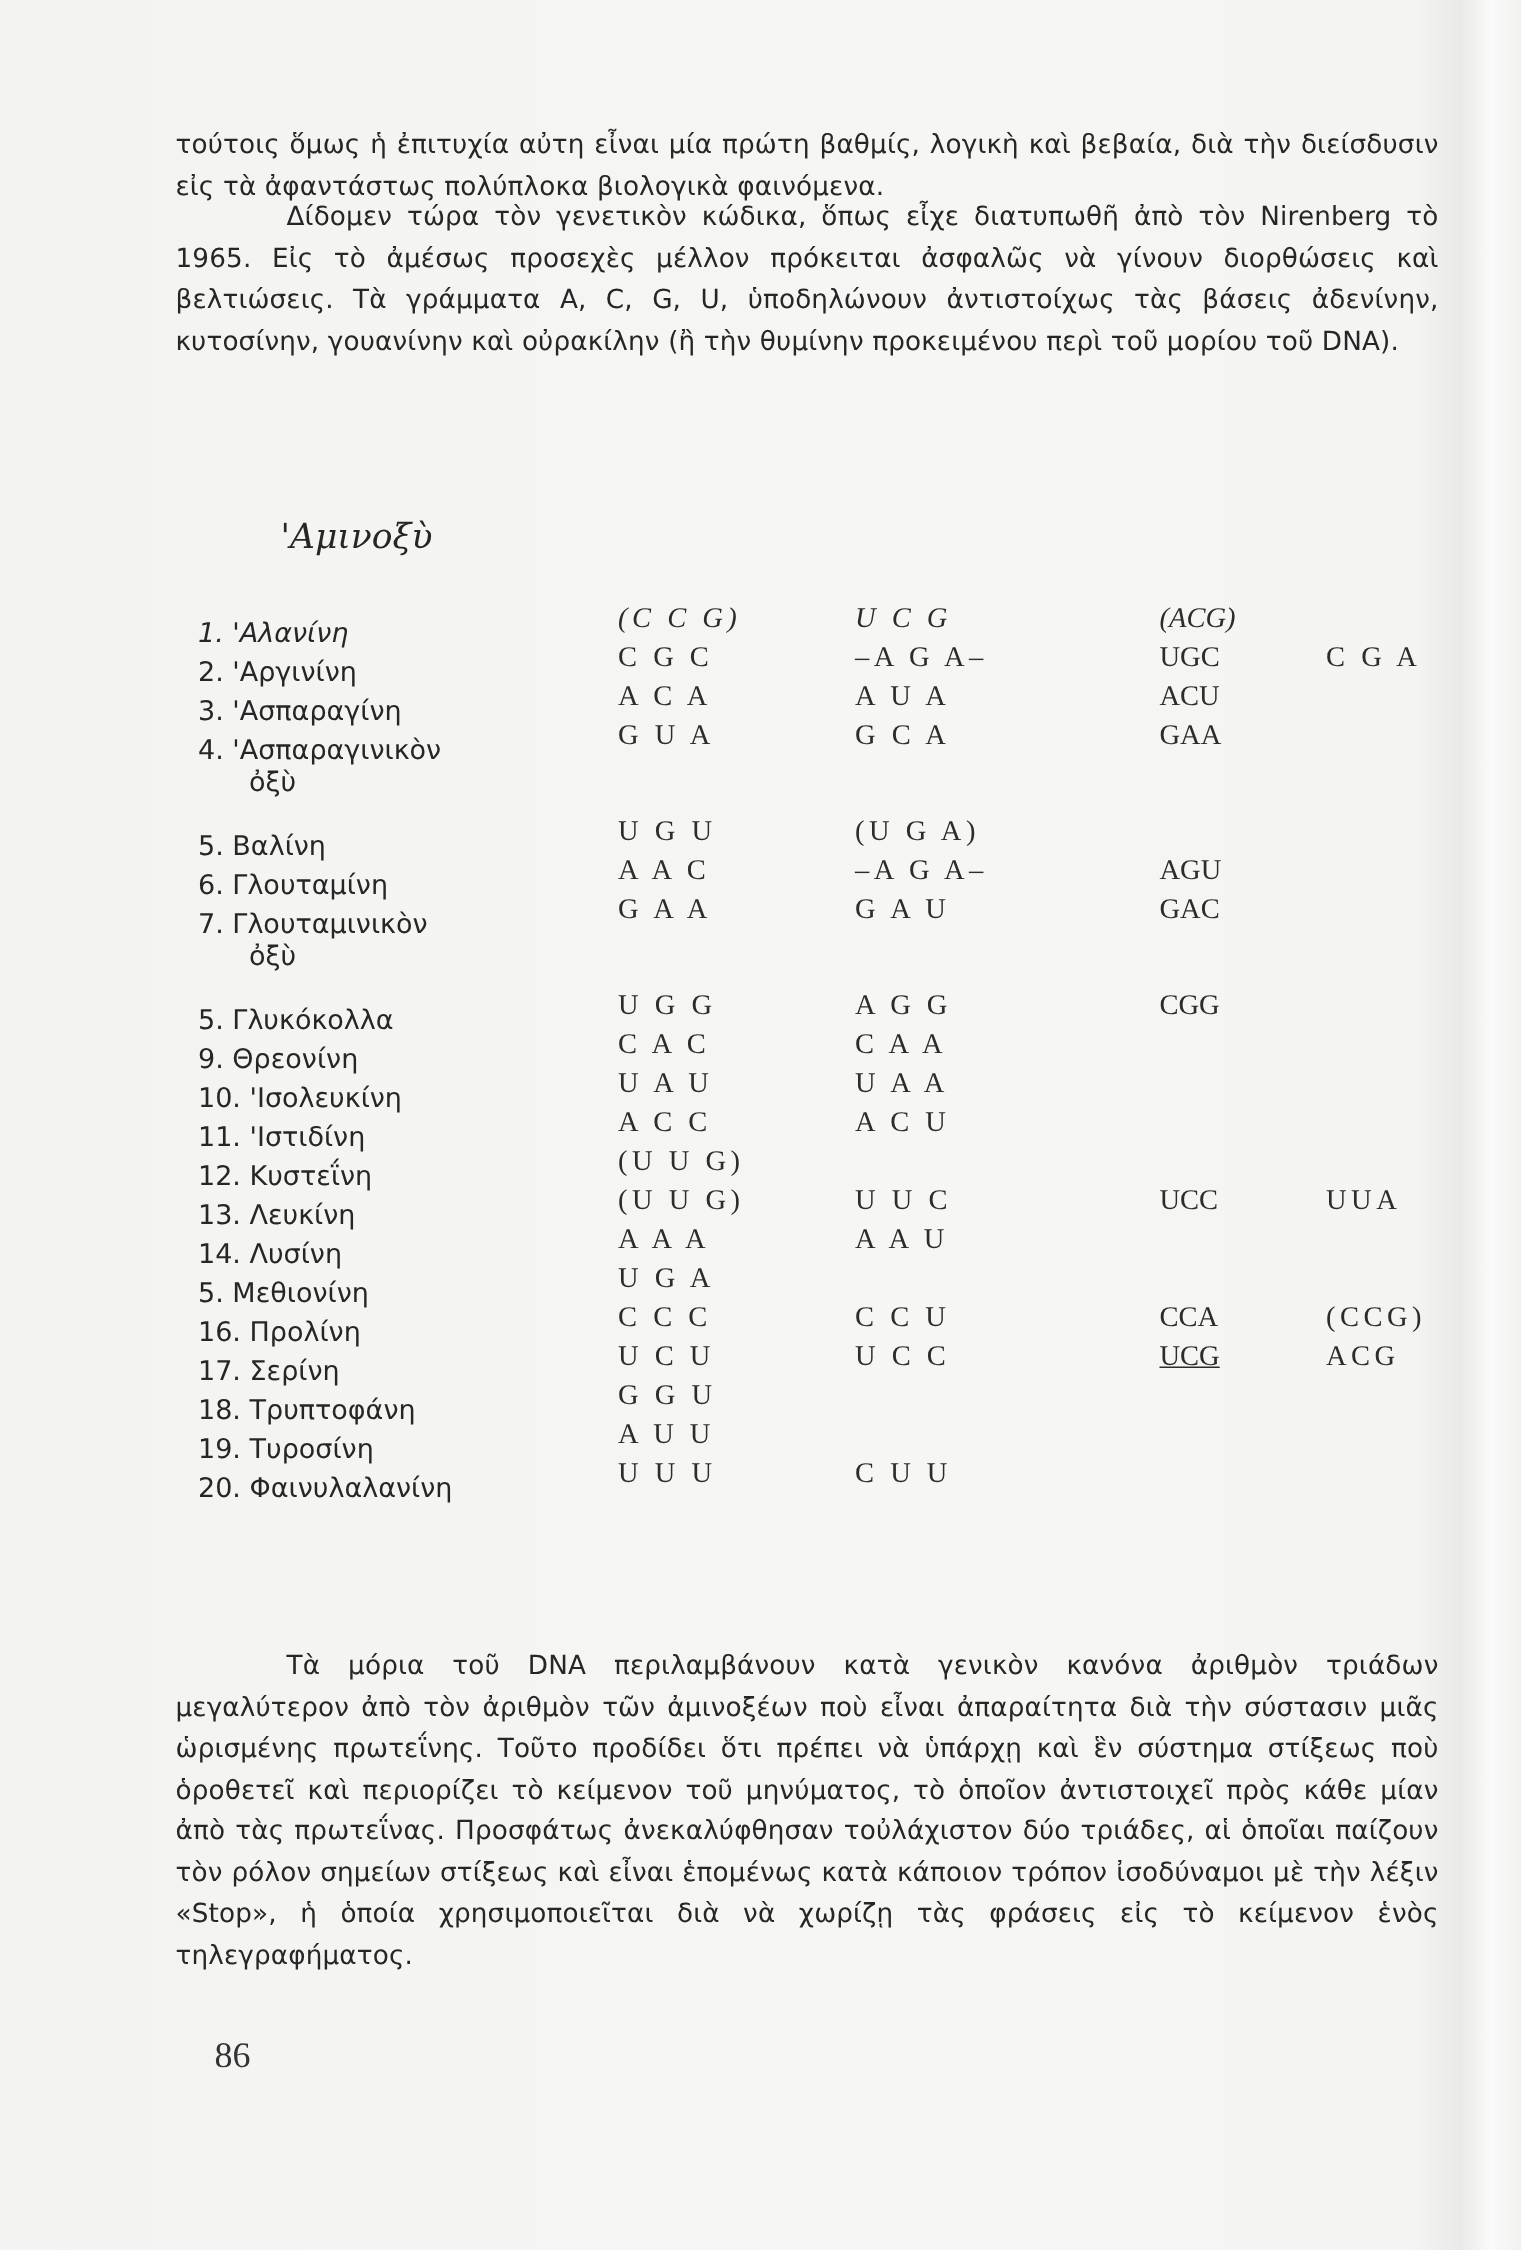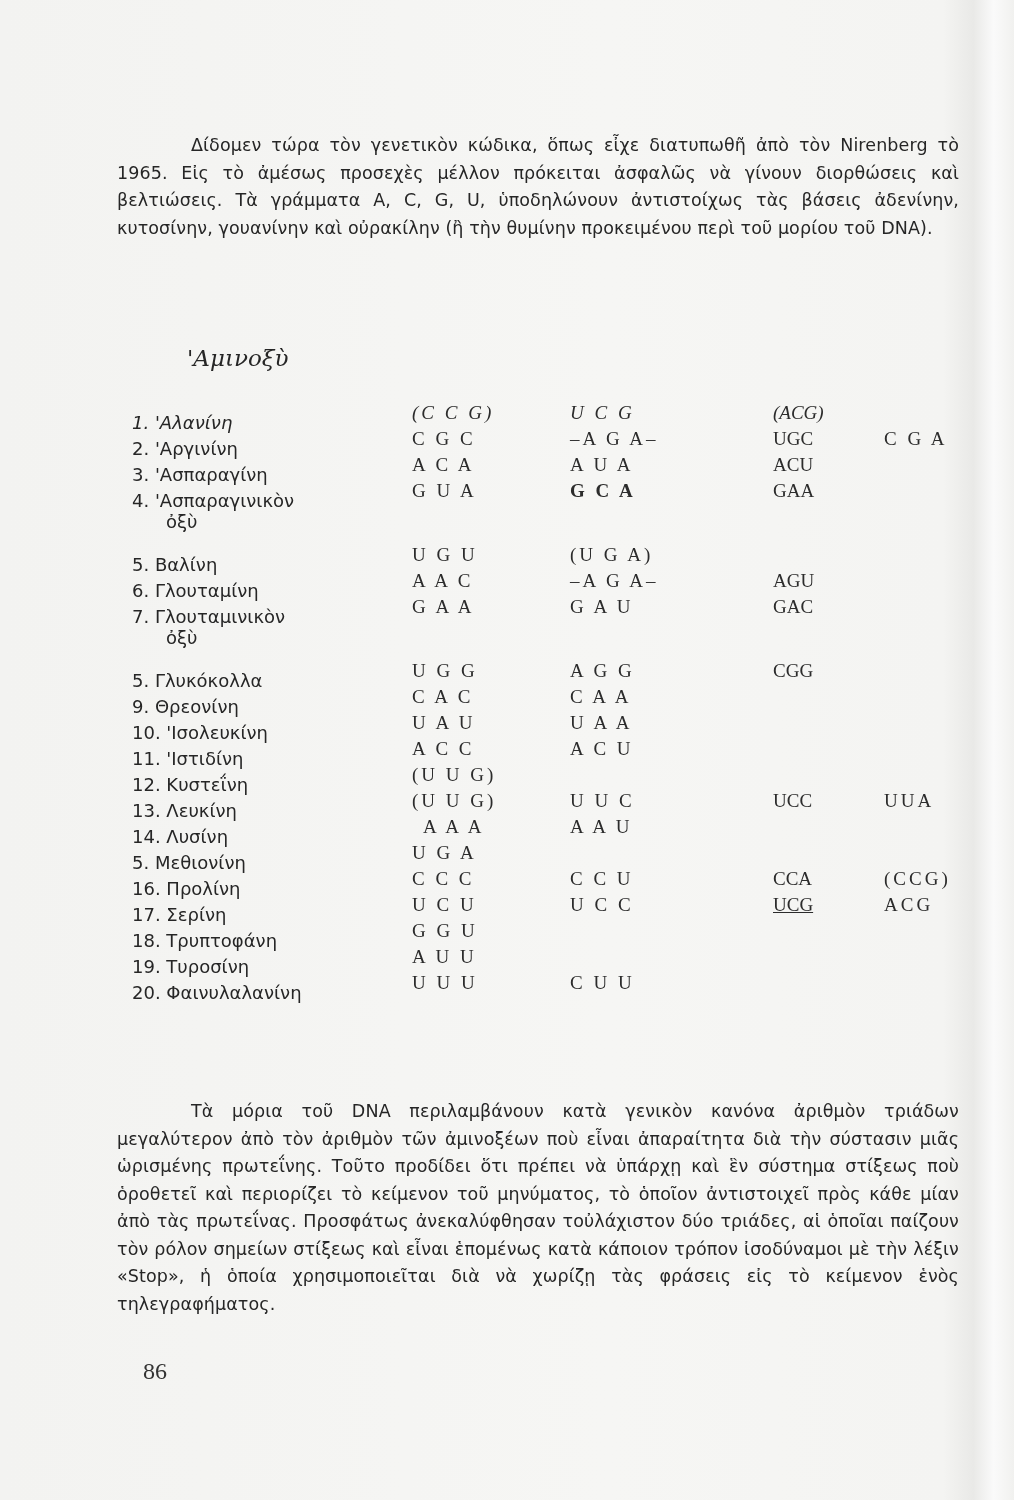--- a/index.html
+++ b/index.html
@@ -51,20 +51,23 @@
   .page-number {
     position: absolute; left: 143px; top: 1358px;
     font-family: "Liberation Serif", serif; font-size: 24px; color: #333;
   }
 </style>
 </head>
 <body>
 
 <div class="page">
 
+  <div class="para" id="p1">
+    <p>τούτοις ὅμως ἡ ἐπιτυχία αὐτη εἶναι μία πρώτη βαθμίς, λογικὴ καὶ βεβαία, διὰ τὴν διείσδυσιν εἰς τὰ ἀφαντάστως πολύπλοκα βιολογικὰ φαινόμενα.</p>
+  </div>
 
   <div class="para" id="p2" style="top:132px;">
     <p class="indent">Δίδομεν τώρα τὸν γενετικὸν κώδικα, ὅπως εἶχε διατυπωθῆ ἀπὸ τὸν Nirenberg τὸ 1965. Εἰς τὸ ἀμέσως προσεχὲς μέλλον πρόκειται ἀσφαλῶς νὰ γίνουν διορθώσεις καὶ βελτιώσεις. Τὰ γράμματα A, C, G, U, ὑποδηλώνουν ἀντιστοίχως τὰς βάσεις ἀδενίνην, κυτοσίνην, γουανίνην καὶ οὐρακίλην (ἢ τὴν θυμίνην προκειμένου περὶ τοῦ μορίου τοῦ DNA).</p>
   </div>
 
   <div class="table-head" id="th-amino">'Αμινοξὺ</div>
 
   <div id="codon-table">
       <div class="row" style="top: 406px; font-style: italic;">
         <div class="name" style="top: 6px;"><span>1. 'Αλανίνη</span></div>
@@ -81,21 +84,21 @@
       </div>
       <div class="row" style="top: 458px;">
         <div class="name" style="top: 6px;"><span>3. 'Ασπαραγίνη</span></div>
         <div class="codon c1" style="top: -4px;">A C A</div>
         <div class="codon c2" style="top: -4px;">A U A</div>
         <div class="codon c3" style="top: -4px;">ACU</div>
       </div>
       <div class="row" style="top: 484px;">
         <div class="name" style="top: 6px;"><span>4. 'Ασπαραγινικὸν</span><span class="sub">ὀξὺ</span></div>
         <div class="codon c1" style="top: -4px;">G U A</div>
-        <div class="codon c2" style="top: -4px; font-weight: bold;">G C A</div>
+        <div class="codon c2" style="top: -4px;">G C A</div>
         <div class="codon c3" style="top: -4px;">GAA</div>
       </div>
       <div class="row" style="top: 548px;">
         <div class="name" style="top: 6px;"><span>5. Βαλίνη</span></div>
         <div class="codon c1" style="top: -4px;">U G U</div>
         <div class="codon c2" style="top: -4px;">(U G A)</div>
       </div>
       <div class="row" style="top: 574px;">
         <div class="name" style="top: 6px;"><span>6. Γλουταμίνη</span></div>
         <div class="codon c1" style="top: -4px;">A A C</div>
@@ -135,21 +138,21 @@
       </div>
       <div class="row" style="top: 794px;">
         <div class="name" style="top: 6px;"><span>13. Λευκίνη</span></div>
         <div class="codon c1" style="top: -4px;">(U U G)</div>
         <div class="codon c2" style="top: -4px;">U U C</div>
         <div class="codon c3" style="top: -4px;">UCC</div>
         <div class="codon c4" style="top: -4px;">UUA</div>
       </div>
       <div class="row" style="top: 820px;">
         <div class="name" style="top: 6px;"><span>14. Λυσίνη</span></div>
-        <div class="codon c1" style="top: -4px; margin-left: 11px;">A A A</div>
+        <div class="codon c1" style="top: -4px;">A A A</div>
         <div class="codon c2" style="top: -4px;">A A U</div>
       </div>
       <div class="row" style="top: 846px;">
         <div class="name" style="top: 6px;"><span>5. Μεθιονίνη</span></div>
         <div class="codon c1" style="top: -4px;">U G A</div>
       </div>
       <div class="row" style="top: 872px;">
         <div class="name" style="top: 6px;"><span>16. Προλίνη</span></div>
         <div class="codon c1" style="top: -4px;">C C C</div>
         <div class="codon c2" style="top: -4px;">C C U</div>

